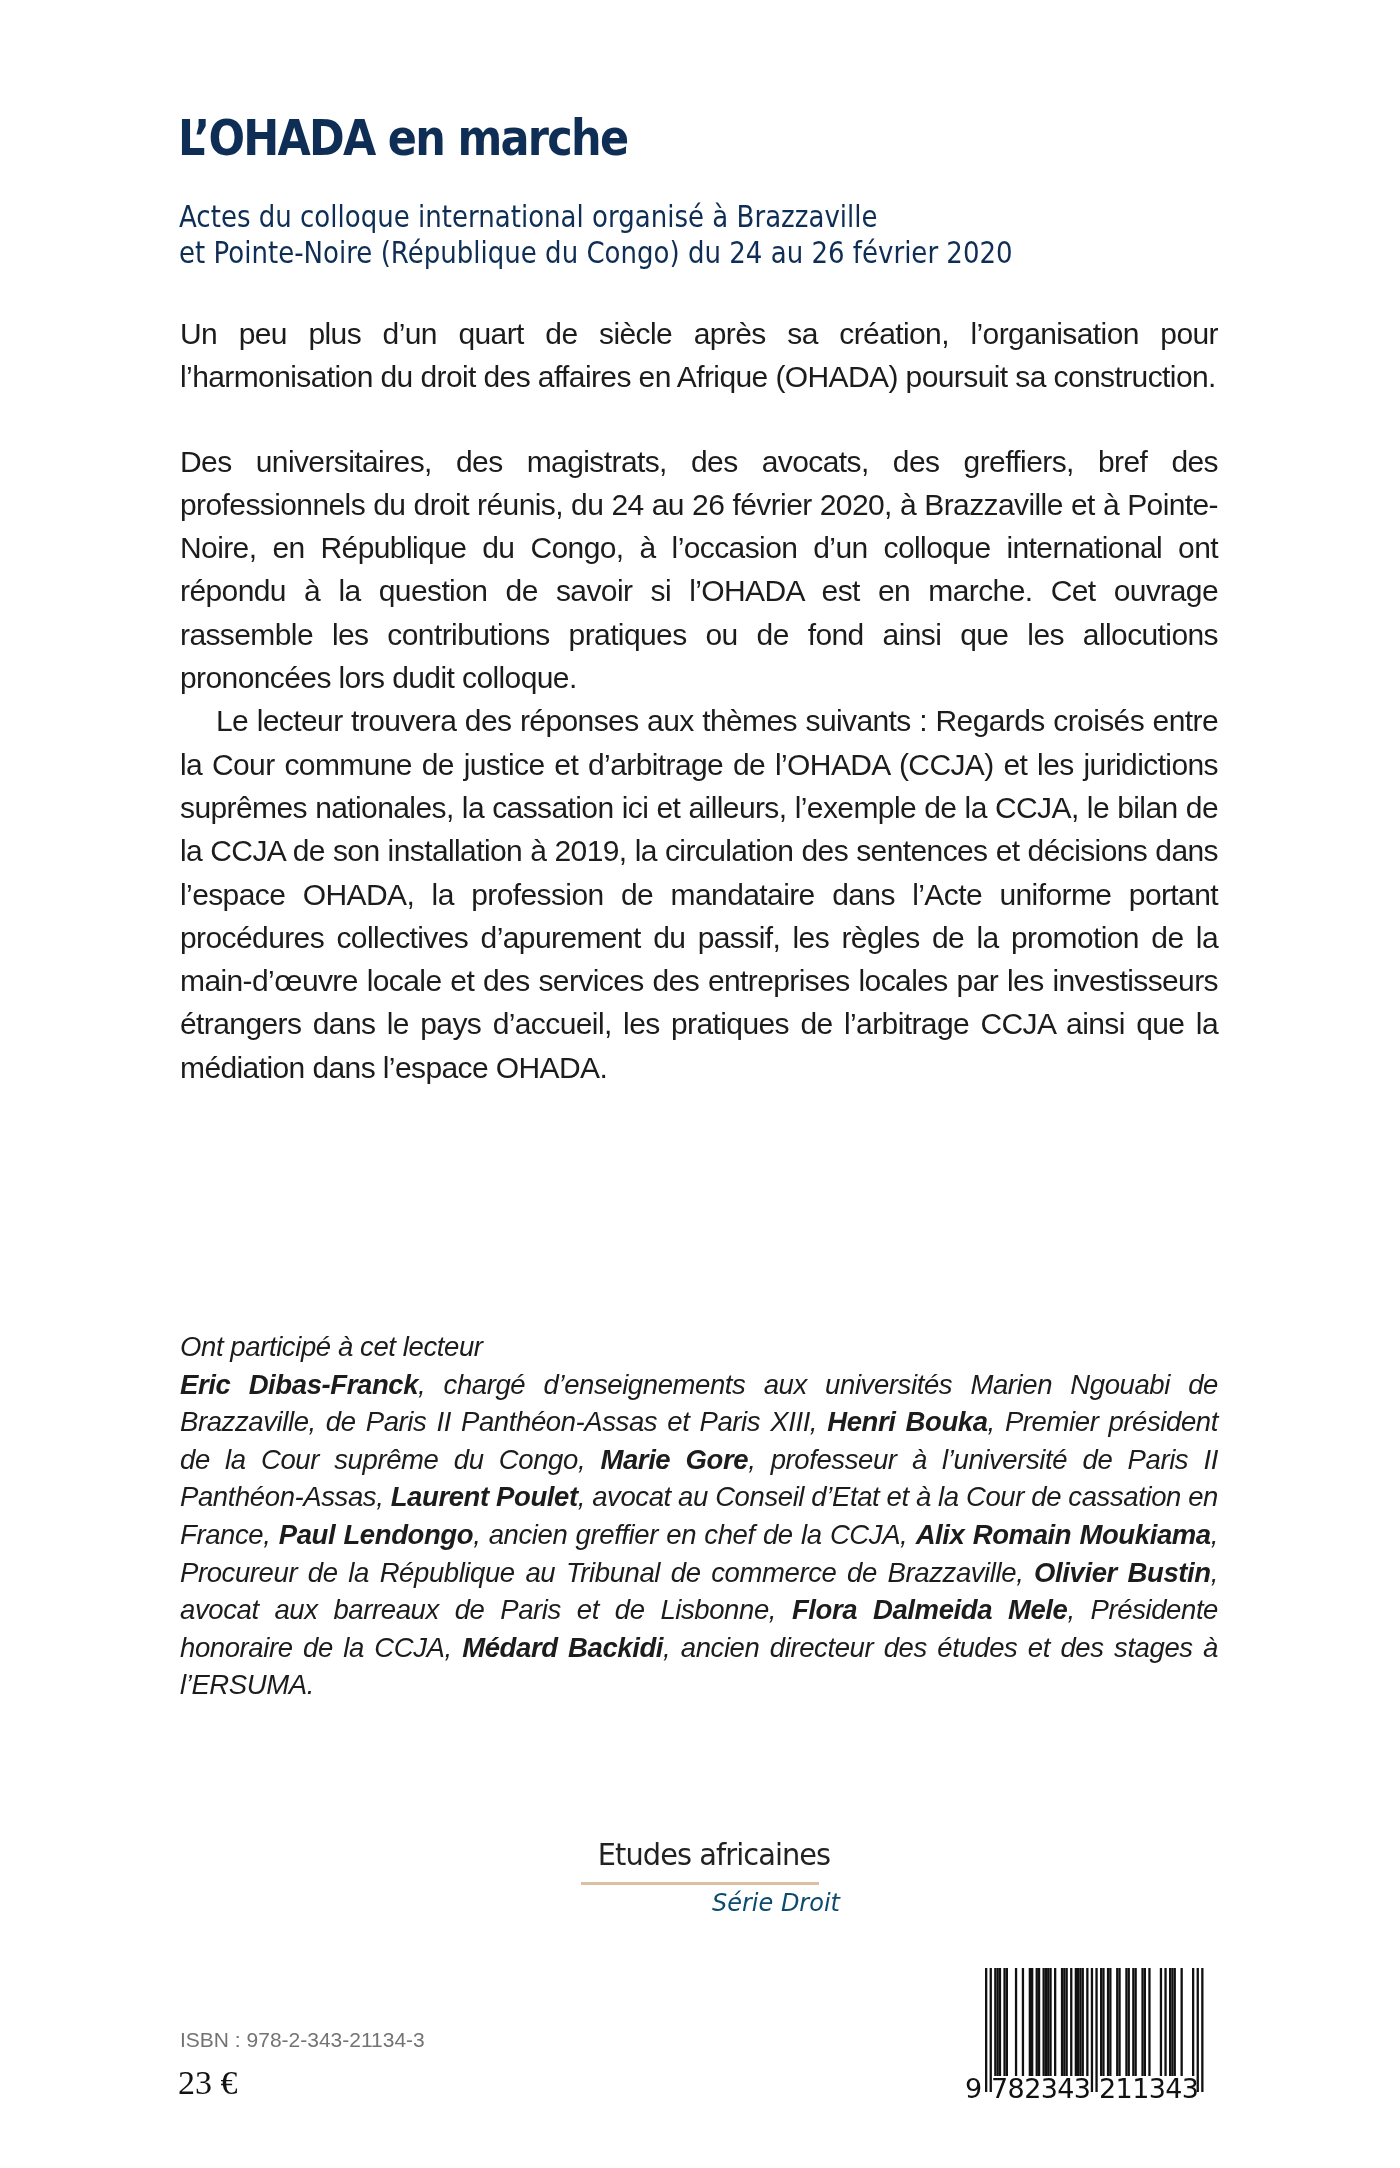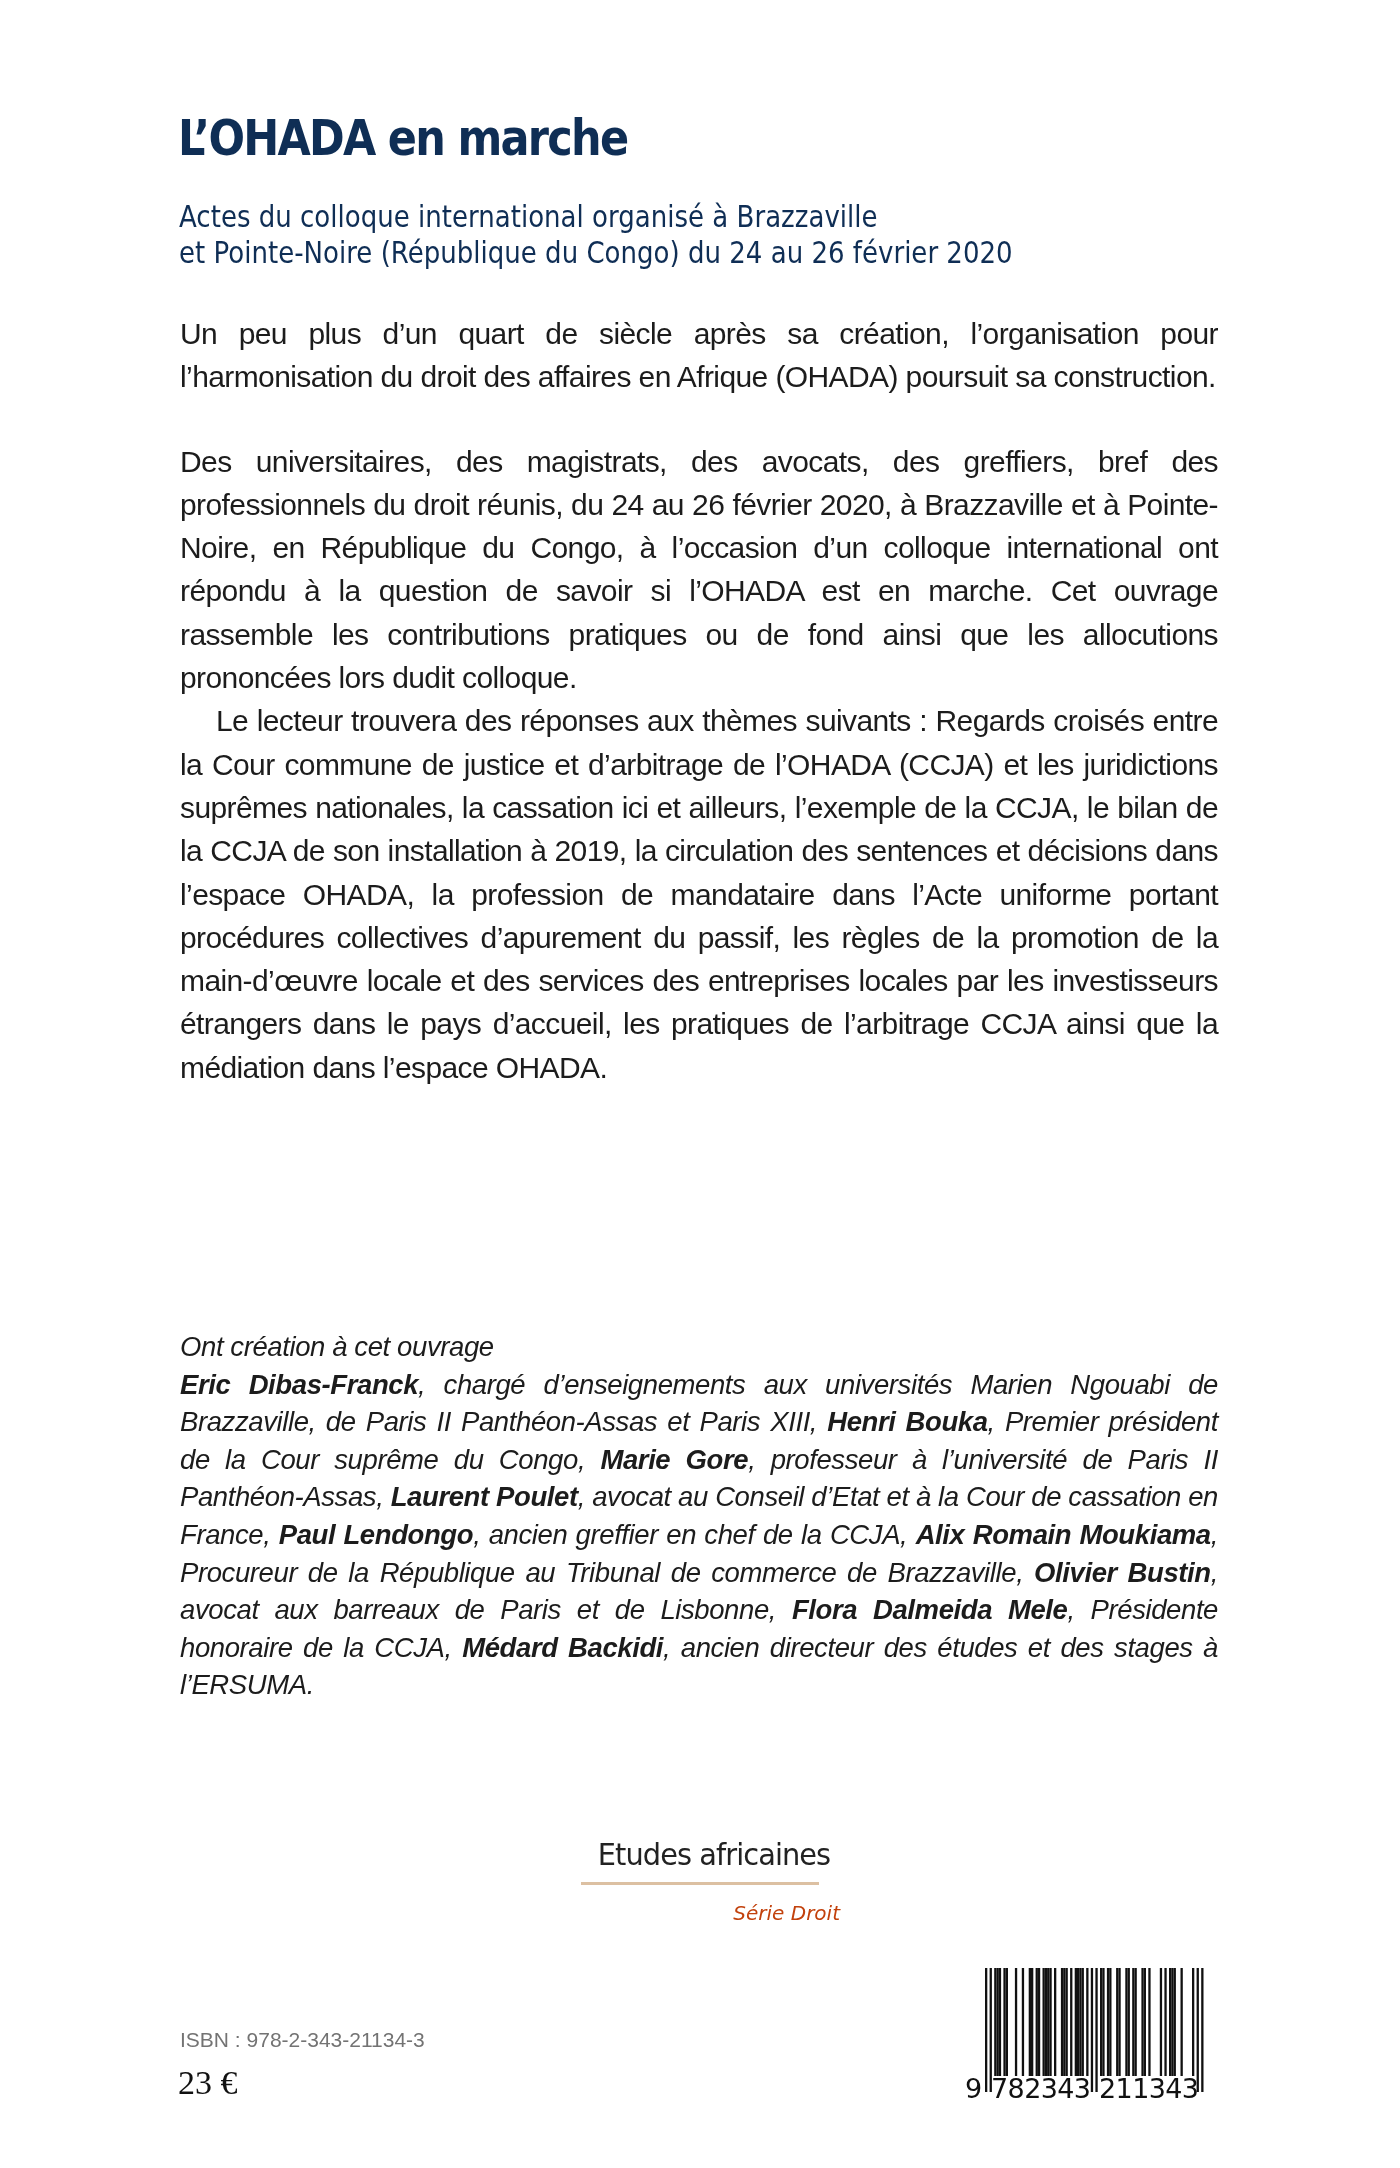--- a/index.html
+++ b/index.html
@@ -50,22 +50,22 @@
       font-size: 31px; color: #222222; letter-spacing: -1px;
       line-height: 40px; display: block; white-space: nowrap;
       transform: scaleX(0.93);
     }
     .series-rule {
       width: 238px; height: 3px; margin: 8px auto 0 auto;
       background: #dcc0a2;
     }
     .series-sub {
       font-family: "DejaVu Sans", sans-serif; font-style: italic;
-      font-size: 20px; color: #c2410c; line-height: 32px;
-      display: block; margin-top: 12px; white-space: nowrap;
+      font-size: 24px; color: #0c4a6e; line-height: 32px;
+      display: block; margin-top: 2px; white-space: nowrap;
     }
 
     .isbn {
       position: absolute; left: 180px; top: 2028px;
       font-family: Liberation Sans, sans-serif; font-size: 21px;
       color: #737373; letter-spacing: 0px; white-space: nowrap;
     }
     .price {
       position: absolute; left: 178px; top: 2064px;
       font-family: "Liberation Serif", serif; font-size: 34px;
@@ -92,21 +92,21 @@
     <div>et Pointe-Noire (République du Congo) du 24 au 26 février 2020</div>
   </div>
 
   <div class="body">
     <p class="p1">Un peu plus d’un quart de siècle après sa création, l’organisation pour l’harmonisation du droit des affaires en Afrique (OHADA) poursuit sa construction.</p>
     <p class="p2">Des universitaires, des magistrats, des avocats, des greffiers, bref des professionnels du droit réunis, du 24 au 26 février 2020, à Brazzaville et à Pointe-Noire, en République du Congo, à l’occasion d’un colloque international ont répondu à la question de savoir si l’OHADA est en marche. Cet ouvrage rassemble les contributions pratiques ou de fond ainsi que les allocutions prononcées lors dudit colloque.</p>
     <p class="p3">Le lecteur trouvera des réponses aux thèmes suivants : Regards croisés entre la Cour commune de justice et d’arbitrage de l’OHADA (CCJA) et les juridictions suprêmes nationales, la cassation ici et ailleurs, l’exemple de la CCJA, le bilan de la CCJA de son installation à 2019, la circulation des sentences et décisions dans l’espace OHADA, la profession de mandataire dans l’Acte uniforme portant procédures collectives d’apurement du passif, les règles de la promotion de la main-d’œuvre locale et des services des entreprises locales par les investisseurs étrangers dans le pays d’accueil, les pratiques de l’arbitrage CCJA ainsi que la médiation dans l’espace OHADA.</p>
   </div>
 
   <div class="contrib">
-    <span class="lead">Ont création à cet ouvrage</span>
+    <span class="lead">Ont participé à cet lecteur</span>
     <span id="contrib-list"><b>Eric Dibas-Franck</b><span>, chargé d’enseignements aux universités Marien Ngouabi de Brazzaville, de Paris II Panthéon-Assas et Paris XIII, </span><b>Henri Bouka</b><span>, Premier président de la Cour suprême du Congo, </span><b>Marie Gore</b><span>, professeur à l’université de Paris II Panthéon-Assas, </span><b>Laurent Poulet</b><span>, avocat au Conseil d’Etat et à la Cour de cassation en France, </span><b>Paul Lendongo</b><span>, ancien greffier en chef de la CCJA, </span><b>Alix Romain Moukiama</b><span>, Procureur de la République au Tribunal de commerce de Brazzaville, </span><b>Olivier Bustin</b><span>, avocat aux barreaux de Paris et de Lisbonne, </span><b>Flora Dalmeida Mele</b><span>, Présidente honoraire de la CCJA, </span><b>Médard Backidi</b><span>, ancien directeur des études et des stages à l’ERSUMA.</span></span>
   </div>
 
   <div class="series">
     <span class="series-name">Etudes africaines</span>
     <div class="series-rule"></div>
     <span class="series-sub">Série Droit</span>
   </div>
 
   <div class="isbn">ISBN : 978-2-343-21134-3</div>

